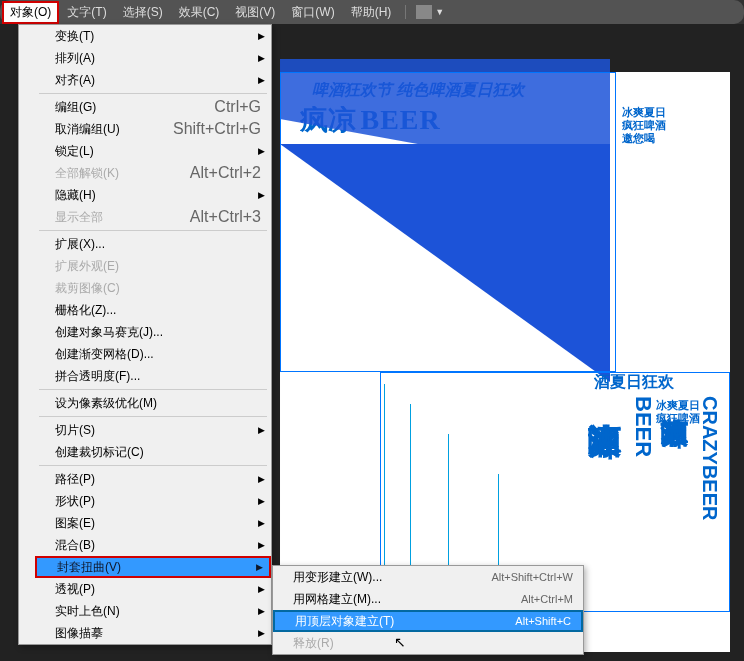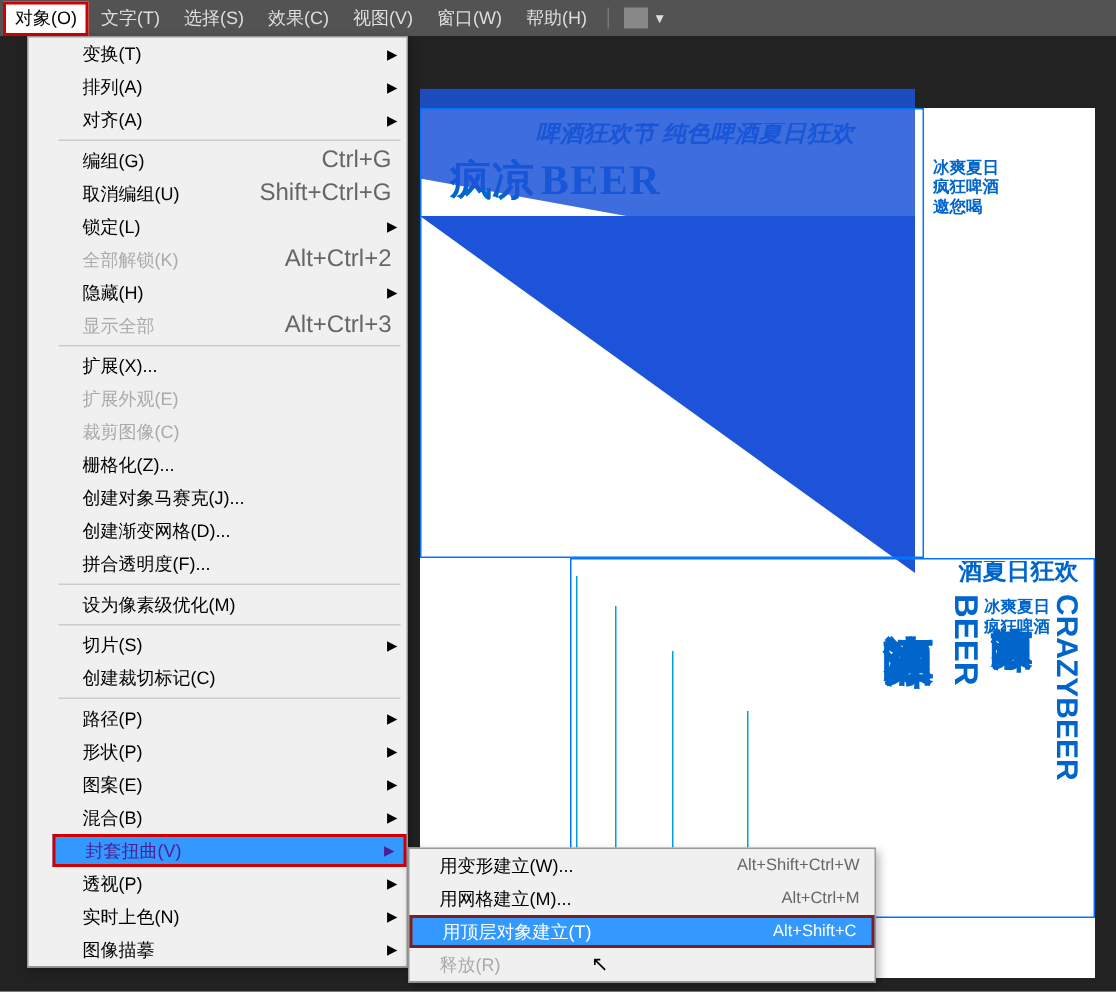--- a/index.html
+++ b/index.html
@@ -1,57 +1,57 @@
 <!DOCTYPE html>
 <html><head>
 <meta charset="utf-8">
 <style>
 * { margin: 0; padding: 0; box-sizing: border-box; font-family: "Microsoft YaHei", Arial, sans-serif; }
 body { width: 744px; height: 661px; background: #323232; overflow: hidden; position: relative; }
 
-.menubar { height: 24px; background: #535353; display: flex; align-items: center; padding: 0 2px; font-size: 12px; color: #ddd; }
+.menubar { height: 24px; background: #535353; display: flex; align-items: center; padding: 0 2px; font-size: 12px; color: #ddd; border-radius: 10px; }
 .menubar .menu-item { padding: 3px 8px; cursor: pointer; }
 .menubar .menu-item.highlighted { background: #fff; color: #000; border: 2px solid #d00000; padding: 1px 6px; }
 .menubar .divider { width: 1px; height: 14px; background: #777; margin: 0 6px; }
 .menubar .doc-arrange { width: 16px; height: 14px; background: #888; margin-left: 4px; }
 .menubar .caret { font-size: 9px; margin-left: 3px; }
 
 .canvas { position: absolute; top: 24px; left: 0; right: 0; bottom: 0; background: #222; }
 .artboard { position: absolute; top: 48px; left: 280px; width: 450px; height: 580px; background: #fff; }
 .ruler-guide { position: absolute; border-left: 1px solid #00a0e0; }
 .sel-box { position: absolute; border: 1px solid #0075ff; }
 
 .text-art { position: absolute; color: #0066cc; font-weight: bold; line-height: 1; text-align: left; overflow: hidden; }
 .text-art .big { font-size: 28px; }
-.text-art .med { font-size: 16px; margin-left: 45px; }
+.text-art .med { font-size: 16px; }
 .text-art .sm  { font-size: 10px; }
 
 .diagonal { position: absolute; top: 120px; left: 280px; width: 330px; height: 340px; background: #1c53d8;
   clip-path: polygon(0 0, 100% 0, 100% 70%, 0 0); }
 .diagonal2 { position: absolute; top: 35px; left: 280px; width: 330px; height: 120px; background: #1c53d8;
   clip-path: polygon(0 0, 100% 0, 100% 100%, 0 50%); opacity: 0.85; }
 
 .dropdown { position: absolute; top: 24px; left: 18px; width: 254px; background: #f0f0f0; border: 1px solid #999; font-size: 12px; color: #000; box-shadow: 2px 2px 6px rgba(0,0,0,0.3); padding-left: 16px; }
 .dropdown .row { display: flex; align-items: center; height: 22px; padding: 0 10px 0 20px; position: relative; }
-.dropdown .row.hover { background: #3399ff; color: #4c1d95; }
+.dropdown .row.hover { background: #3399ff; color: #0f172a; }
 .dropdown .row .label { flex: 1; }
 .dropdown .row .shortcut { color: #666; font-size: 16px; }
 .dropdown .row .arrow { position: absolute; right: 6px; font-size: 9px; }
 .dropdown .row.disabled { color: #aaa; }
 .dropdown .sep { height: 1px; background: #ccc; margin: 2px 4px; }
 .dropdown .redbox { border: 2px solid #d00000; }
 
 .submenu { position: absolute; top: 565px; left: 272px; width: 312px; background: #f0f0f0; border: 1px solid #999; font-size: 12px; color: #000; box-shadow: 2px 2px 6px rgba(0,0,0,0.3); }
 .submenu .row { display: flex; align-items: center; height: 22px; padding: 0 10px 0 20px; }
 .submenu .row.hover { background: #3399ff; color: #fff; }
 .submenu .row .label { flex: 1; }
 .submenu .row .shortcut { color: #666; font-size: 11px; }
 .submenu .row.hover .shortcut { color: #fff; }
 .submenu .row.disabled { color: #aaa; }
-.submenu .redbox { border: 2px solid #7f1d1d; align-items: center; }
+.submenu .redbox { border: 2px solid #0369a1; align-items: center; }
 
 .cursor { position: absolute; top: 634px; left: 394px; font-size: 14px; color: #000; pointer-events: none; }
 </style>
 </head>
 <body>
 
 <div class="menubar">
   <span class="menu-item highlighted">对象(O)</span>
   <span class="menu-item">文字(T)</span>
   <span class="menu-item">选择(S)</span>

